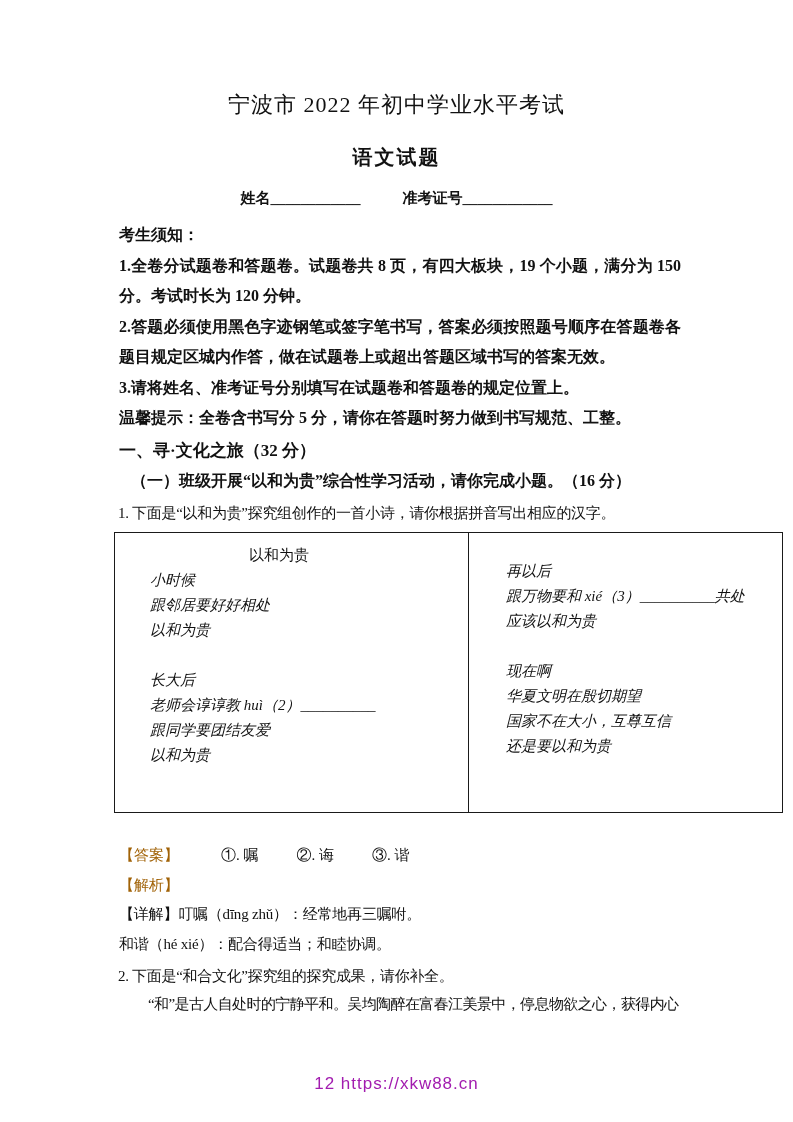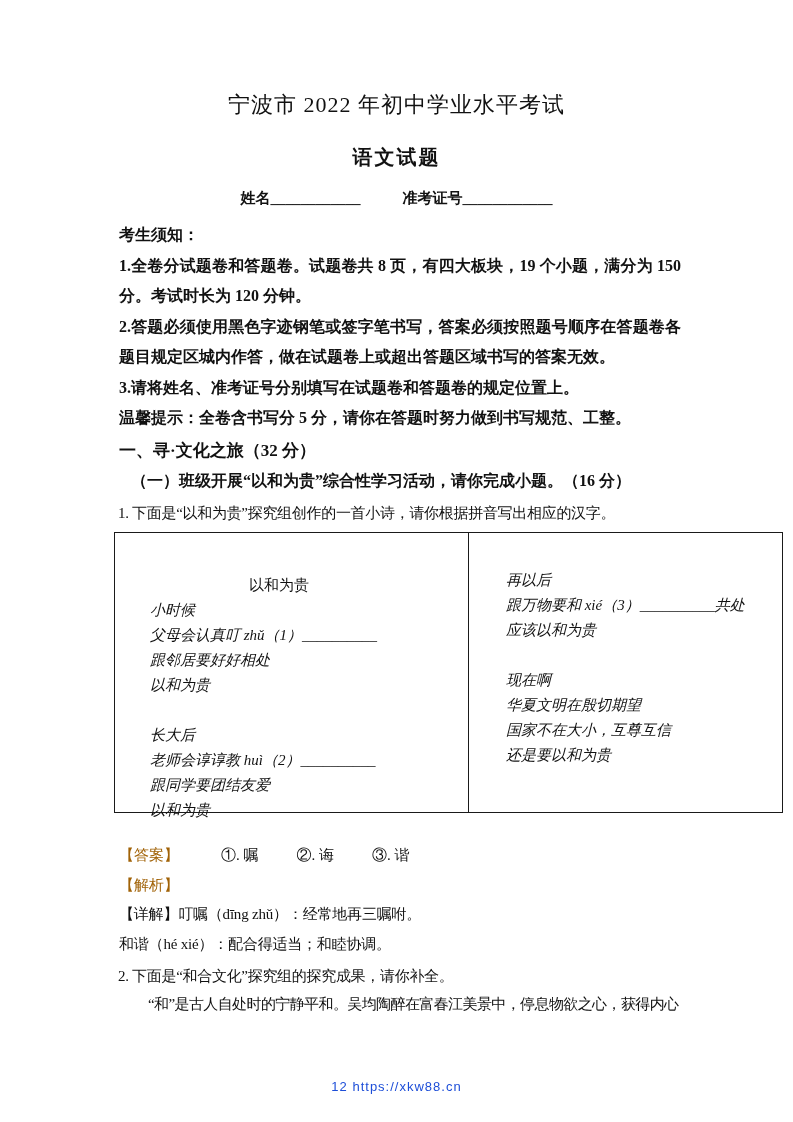--- a/index.html
+++ b/index.html
@@ -68,22 +68,22 @@
     height:281px;
     border:1.5px solid #1a1a1a;
     display:flex;
   }
   .poem-cell {
     box-sizing:border-box;
     padding:10px 0 0 35px;
     font-size:15px;
     line-height:25px;
   }
-  .poem-cell.left  { width:354px;margin-top:30px; }
-  .poem-cell.right { width:315px; border-left:1.5px solid #1a1a1a; padding-left:37px; padding-top:35px; }
+  .poem-cell.left  { width:354px; }
+  .poem-cell.right { width:315px; border-left:1.5px solid #1a1a1a; padding-left:37px; padding-top:26px; }
   .poem-title { text-align:center; margin:0 60px 0 0; line-height:25px; }
   .poem-line { white-space:nowrap;font-style:italic; }
   .stanza2 { margin-top:25px; }
   .answer-line {
     margin:28px 0 0 119px;
     font-size:15px;
     line-height:28px;
     white-space:nowrap;
   }
   .answer-line .ans-item { margin-left:38px; }
@@ -108,23 +108,23 @@
     font-size:15px;
     line-height:27px;
     letter-spacing:-0.6px;
   }
   .footer {
     position:absolute;
     left:0; right:0;
     bottom:28px;
     text-align:center;
     font-family:"Liberation Sans","DejaVu Sans",sans-serif;
-    font-size:13px;
+    font-size:17px;
     letter-spacing:1px;
-    color:#1d4ed8;
+    color:#a21caf;
   }
 </style>
 </head>
 <body>
 
 <div class="page">
 
   <div class="doc-title">宁波市 2022 年初中学业水平考试</div>
   <div class="doc-subtitle">语文试题</div>
 
@@ -142,21 +142,20 @@
 
   <div class="sec-heading">一、寻·文化之旅（32 分）</div>
   <div class="sec-subheading">（一）班级开展“以和为贵”综合性学习活动，请你完成小题。（16 分）</div>
 
   <div class="q-prompt">1. 下面是“以和为贵”探究组创作的一首小诗，请你根据拼音写出相应的汉字。</div>
 
   <div class="poem-table">
     <div class="poem-cell left">
       <div class="poem-title">以和为贵</div>
       <div class="poem-line">小时候</div>
-      <div class="poem-line">父母会认真叮 zhǔ（1）__________</div>
       <div class="poem-line">跟邻居要好好相处</div>
       <div class="poem-line">以和为贵</div>
       <div class="poem-line stanza2">长大后</div>
       <div class="poem-line">老师会谆谆教 huì（2）__________</div>
       <div class="poem-line">跟同学要团结友爱</div>
       <div class="poem-line">以和为贵</div>
     </div>
     <div class="poem-cell right">
       <div class="poem-line">再以后</div>
       <div class="poem-line">跟万物要和 xié（3）__________共处</div>

